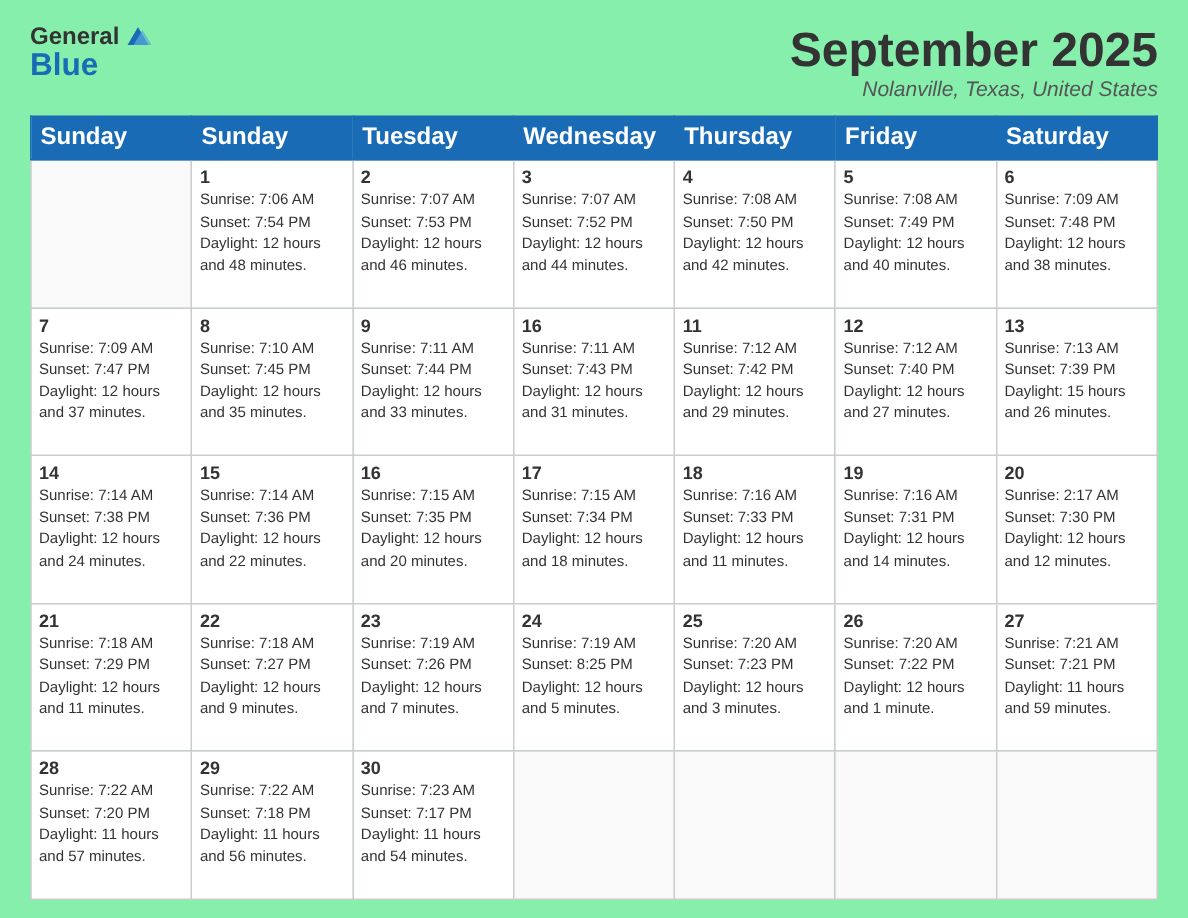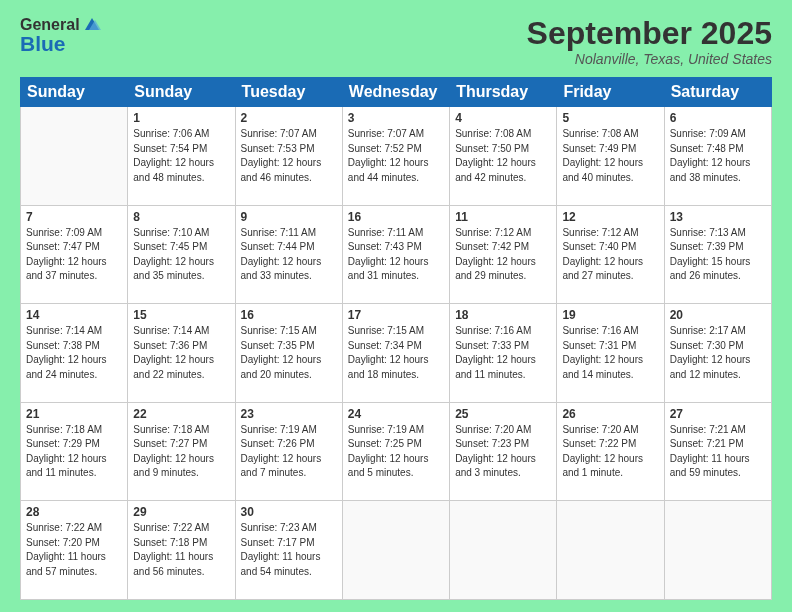--- a/index.html
+++ b/index.html
@@ -213,21 +213,21 @@
           <td>
             <span class="day-num">22</span>
             <div class="day-info"><span>Sunrise: 7:18 AM</span><br><span>Sunset: 7:27 PM</span><br><span>Daylight: 12 hours and 9 minutes.</span></div>
           </td>
           <td>
             <span class="day-num">23</span>
             <div class="day-info"><span>Sunrise: 7:19 AM</span><br><span>Sunset: 7:26 PM</span><br><span>Daylight: 12 hours and 7 minutes.</span></div>
           </td>
           <td>
             <span class="day-num">24</span>
-            <div class="day-info"><span>Sunrise: 7:19 AM</span><br><span>Sunset: 7:25 PM</span><br><span>Daylight: 12 hours and 5 minutes.</span></div>
+            <div class="day-info"><span>Sunrise: 7:19 AM</span><br><span>Sunset: 8:25 PM</span><br><span>Daylight: 12 hours and 5 minutes.</span></div>
           </td>
           <td>
             <span class="day-num">25</span>
             <div class="day-info"><span>Sunrise: 7:20 AM</span><br><span>Sunset: 7:23 PM</span><br><span>Daylight: 12 hours and 3 minutes.</span></div>
           </td>
           <td>
             <span class="day-num">26</span>
             <div class="day-info"><span>Sunrise: 7:20 AM</span><br><span>Sunset: 7:22 PM</span><br><span>Daylight: 12 hours and 1 minute.</span></div>
           </td>
           <td>

